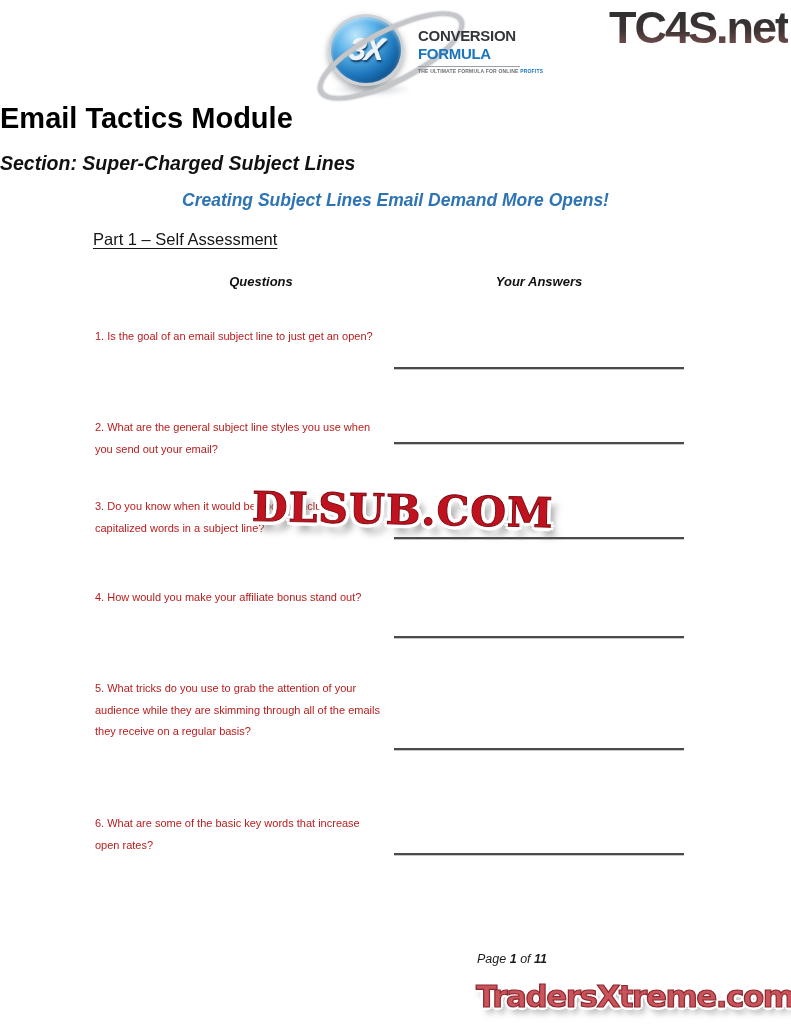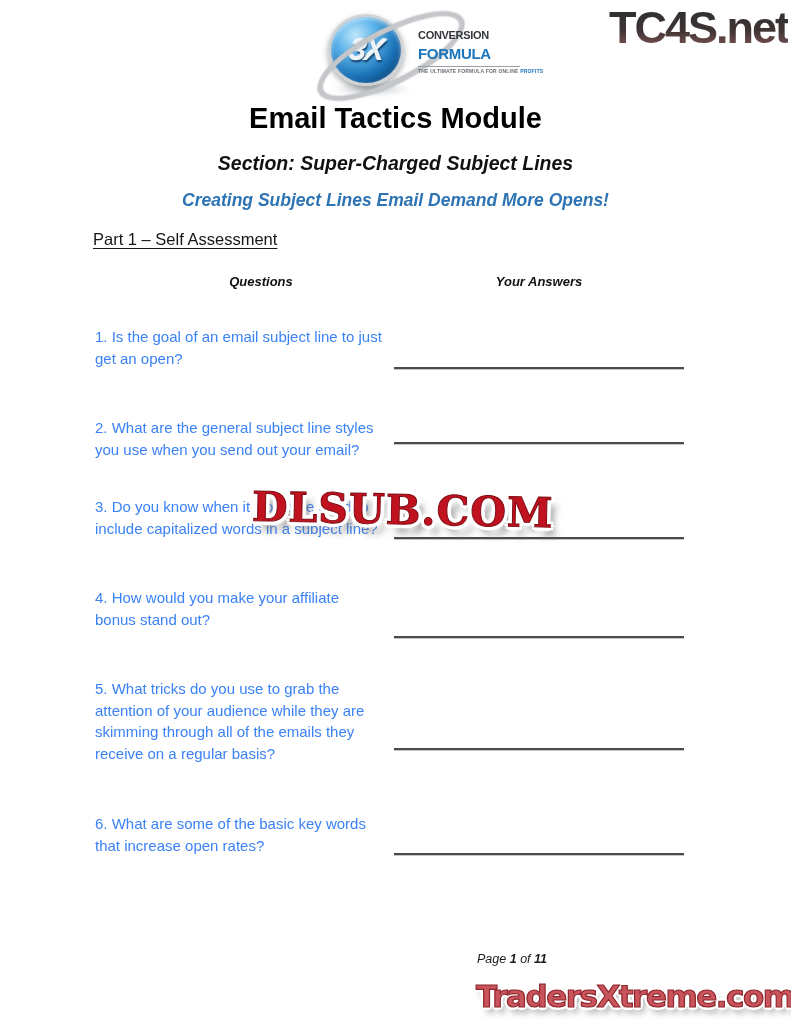--- a/index.html
+++ b/index.html
@@ -25,46 +25,46 @@
     font-style:italic;font-weight:900;font-size:30px;letter-spacing:-2px;
     color:#eef3f7;text-shadow:1px 2px 2px #0a3a66, -1px -1px 1px #ffffff;
     transform:skewX(-8deg);
   }
   .logo-reflection{
     position:absolute;left:20px;top:80px;width:80px;height:14px;border-radius:50%;
     background:radial-gradient(ellipse at center, rgba(40,60,80,.30) 0%, rgba(40,60,80,0) 70%);
     filter:blur(2px);
   }
   .logo-text{position:absolute;left:106px;top:25px;width:104px;}
-  .logo-name1{font-weight:900;font-size:11px;letter-spacing:-.3px;color:#33363a;line-height:17px;}
+  .logo-name1{font-weight:900;font-size:15px;letter-spacing:-.3px;color:#33363a;line-height:17px;}
   .logo-name2{font-weight:900;font-size:15px;letter-spacing:-.3px;color:#1b75bc;line-height:20px;}
   .logo-rule{border-top:1px solid #9aa0a5;margin:2px 0 1px 0;width:102px;}
   .logo-tagline{font-size:5px;color:#6a6e72;letter-spacing:.2px;white-space:nowrap;font-weight:700;}
   .logo-tagline .hl{color:#1b75bc;}
   .tc4s{
     position:absolute;right:3px;top:4px;
     font-weight:800;font-size:45px;letter-spacing:-2px;line-height:48px;
     background:linear-gradient(#303030 15%, #3f3434 55%, #7d5353 92%);
     -webkit-background-clip:text;background-clip:text;color:transparent;
   }
   
-  .title{position:absolute;left:0;top:102px;width:100%;text-align:center;
+  .title{position:absolute;left:0;top:102px;width:100%;
     font-size:29px;font-weight:700;color:#000;}
-  .section{position:absolute;left:0;top:152px;width:100%;text-align:center;
+  .section{position:absolute;left:0;top:152px;width:100%;text-align:left;
     font-size:19.5px;font-weight:700;font-style:italic;color:#111;}
   .subtitle{position:absolute;left:0;top:190px;width:100%;text-align:center;
     font-size:17.5px;font-weight:700;font-style:italic;color:#2e74b5;}
   .part{position:absolute;left:93px;top:230px;font-size:16.5px;color:#161616;
     text-decoration:underline;text-underline-offset:3px;}
   
   .colhead{position:absolute;top:274px;font-size:13px;font-weight:700;font-style:italic;color:#111;
     transform:translateX(-50%);}
   .colhead.q{left:237px;margin-left:24px;}
   .colhead.a{left:539px;}
-  .qrow{position:absolute;left:95px;width:288px;font-size:15px;line-height:21.7px;color:#3b82f6;}
+  .qrow{position:absolute;left:95px;width:288px;font-size:11px;line-height:21.7px;color:#b91c1c;}
   .qrow p{margin:0;}
   .ansline{position:absolute;left:394px;width:290px;height:0;border-top:2px solid #4a4a4a;
     box-shadow:0 1px 0 rgba(160,160,160,.6);}
   
   .wm-dlsub{
     position:absolute;left:252px;top:486px;white-space:nowrap;
     font-family:"DejaVu Serif","Liberation Serif",serif;
     font-weight:700;font-size:41px;letter-spacing:1px;line-height:48px;
     color:#c1121f;-webkit-text-stroke:1px #7e0a12;
     transform:rotate(1.2deg);

